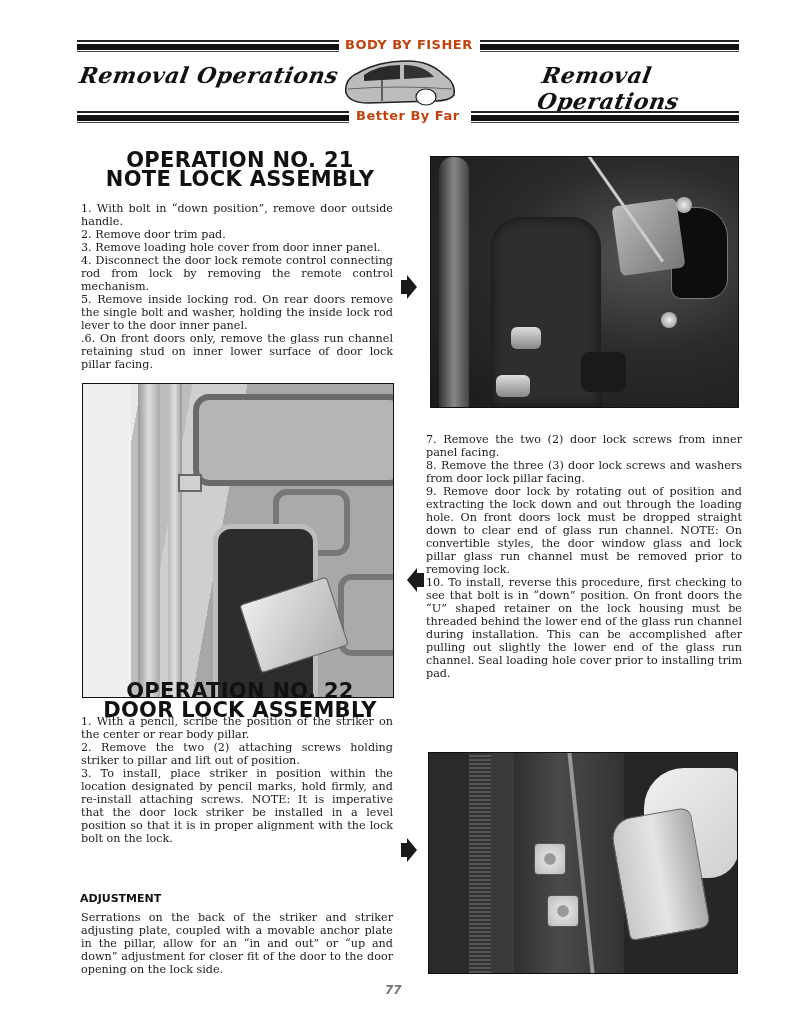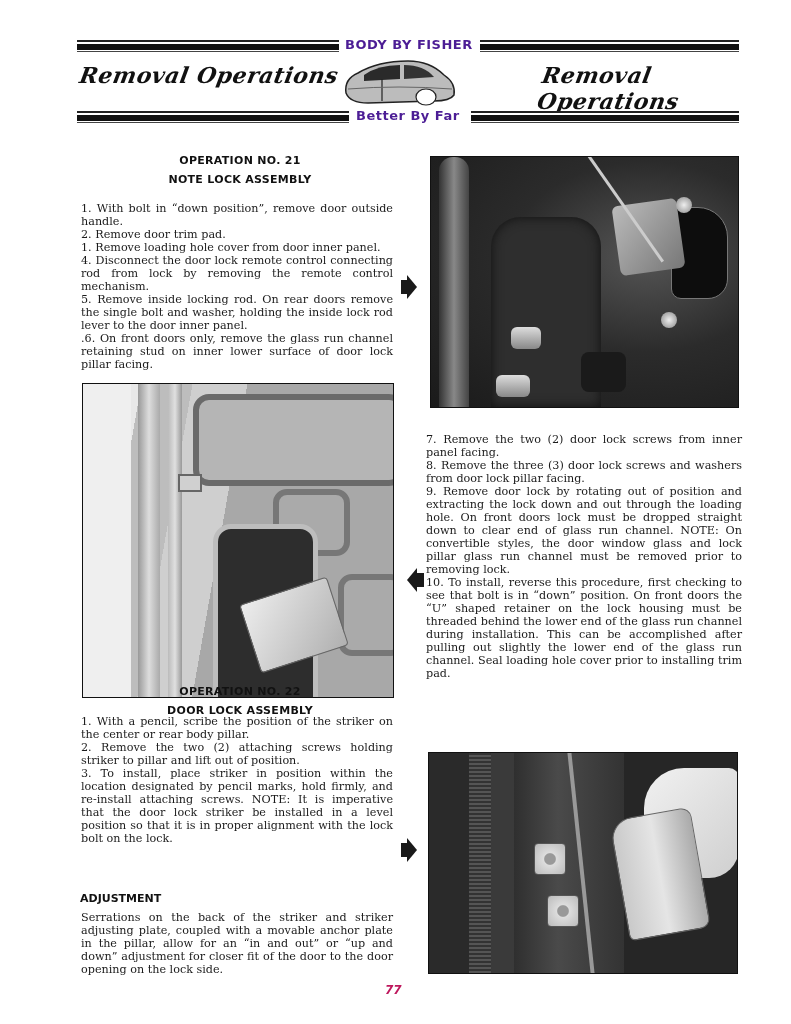--- a/index.html
+++ b/index.html
@@ -4,39 +4,39 @@
 <style>
   html, body { margin: 0; padding: 0; background: #ffffff; }
   body { width: 791px; height: 1024px; position: relative; overflow: hidden;
          font-family: "DejaVu Serif", serif; color: #1a1a1a; }
 
   
   .hdr-band { position: absolute; left: 77px; width: 662px; height: 12px; }
   .hdr-band .rule { position: absolute; height: 12px; top: 0;
     background: linear-gradient(#222 0 2px, #fff 2px 4px, #111 4px 10px, #fff 10px 11px, #444 11px 12px); }
   .hdr-band .label { position: absolute; top: -3px; font-family: "DejaVu Sans", sans-serif;
-    font-weight: bold; font-size: 13px; letter-spacing: 0.5px; color: #4c1d95; white-space: nowrap; }
+    font-weight: bold; font-size: 13px; letter-spacing: 0.5px; color: #c2410c; white-space: nowrap; }
   .hdr-top { top: 40px; }
   .hdr-top .rule.l { left: 0; width: 262px; }
   .hdr-top .rule.r { left: 403px; width: 259px; }
   .hdr-top .label { left: 268px; }
   .hdr-bot { top: 111px; }
   .hdr-bot .rule.l { left: 0; width: 272px; }
   .hdr-bot .rule.r { left: 394px; width: 268px; }
   .hdr-bot .label { left: 279px; }
   .script-title { position: absolute; top: 62px; font-family: "DejaVu Serif", serif;
     font-style: italic; font-weight: bold; font-size: 22px; color: #111; letter-spacing: 0.5px;
     transform: skewX(-10deg); }
   .script-title.left { left: 80px; }
   .script-title.right { left: 540px; }
   .car-icon { position: absolute; left: 338px; top: 55px; width: 122px; height: 55px; }
 
   
   .op-heading { position: absolute; text-align: center; font-family: "DejaVu Sans", sans-serif;
-    font-weight: bold; font-size: 11px; line-height: 19px; letter-spacing: 0.3px; color: #111; }
+    font-weight: bold; font-size: 21px; line-height: 19px; letter-spacing: 0.3px; color: #111; }
   .op21 { left: 80px; width: 320px; top: 151px; }
   .op22 { left: 80px; width: 320px; top: 682px; }
   .sub-heading { position: absolute; left: 80px; width: 320px; top: 892px; 
     font-family: "DejaVu Sans", sans-serif; font-weight: bold; font-size: 11px; color: #111; }
 
   
   .text-block { position: absolute; font-size: 11.2px; line-height: 13px; color: #1b1b1b;
     text-align: justify; }
   .text-block p { margin: 0; }
   .tb-21a { left: 81px; top: 202px; width: 312px; }
@@ -90,21 +90,21 @@
   .arrow { position: absolute; width: 0; height: 0; }
   .arrow-right { border-top: 12px solid transparent; border-bottom: 12px solid transparent; border-left: 10px solid #1a1a1a; }
   .arrow-right::before { content: ""; position: absolute; left: -16px; top: -7px; width: 7px; height: 14px; background: #1a1a1a; }
   .arrow-left { border-top: 12px solid transparent; border-bottom: 12px solid transparent; border-right: 10px solid #1a1a1a; }
   .arrow-left::before { content: ""; position: absolute; left: 10px; top: -7px; width: 7px; height: 14px; background: #1a1a1a; }
   .arr-1 { left: 407px; top: 275px; }
   .arr-2 { left: 407px; top: 568px; }
   .arr-3 { left: 407px; top: 838px; }
 
   .page-number { position: absolute; left: 385px; top: 983px; font-family: "DejaVu Sans", sans-serif;
-    font-weight: bold; font-style: italic; font-size: 12px; color: #be185d; }
+    font-weight: bold; font-style: italic; font-size: 12px; color: #737373; }
 </style>
 </head>
 <body>
 
 <div class="hdr-band hdr-top">
   <div class="rule l"></div>
   <span class="label">BODY BY FISHER</span>
   <div class="rule r"></div>
 </div>
 
@@ -128,21 +128,21 @@
 </div>
 
 <div class="op-heading op21">
   <div>OPERATION NO. 21</div>
   <div>NOTE LOCK ASSEMBLY</div>
 </div>
 
 <div class="text-block tb-21a">
   <p>1. With bolt in “down position”, remove door outside handle.</p>
   <p>2. Remove door trim pad.</p>
-  <p>1. Remove loading hole cover from door inner panel.</p>
+  <p>3. Remove loading hole cover from door inner panel.</p>
   <p>4. Disconnect the door lock remote control connecting rod from lock by removing the remote control mechanism.</p>
   <p>5. Remove inside locking rod. On rear doors remove the single bolt and washer, holding the inside lock rod lever to the door inner panel.</p>
   <p>.6. On front doors only, remove the glass run channel retaining stud on inner lower surface of door lock pillar facing.</p>
 </div>
 
 <div class="photo photo-1">
   <div class="ph-shape p1-pillar"></div>
   <div class="ph-shape p1-panel"></div>
   <div class="ph-shape p1-hole"></div>
   <div class="ph-shape p1-lock"></div>

